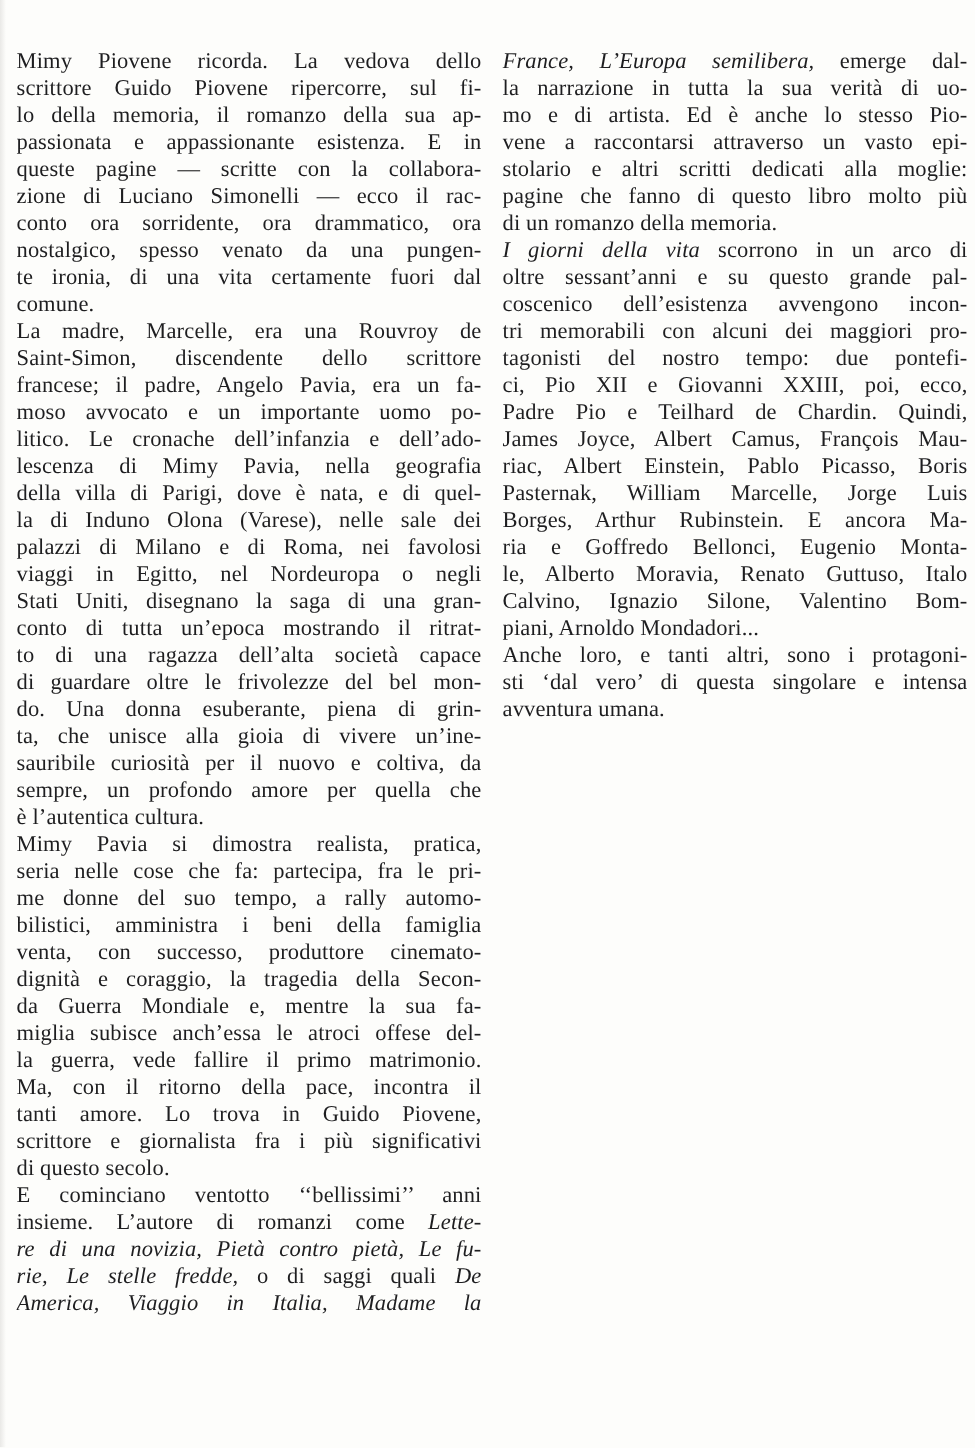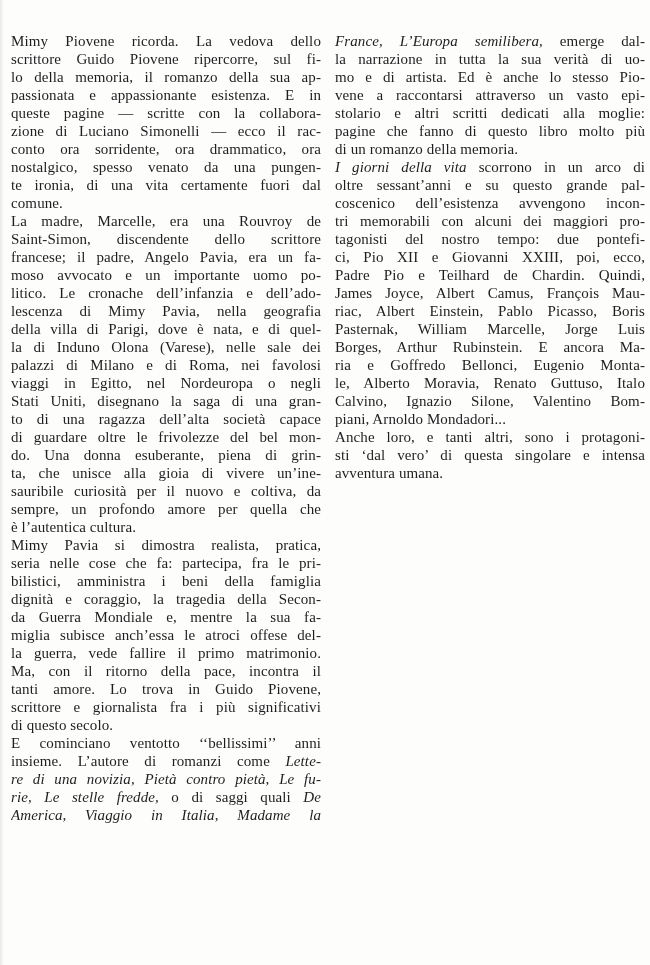--- a/index.html
+++ b/index.html
@@ -71,30 +71,33 @@
         <div class="line"><span>Saint-Simon, discendente dello scrittore</span></div>
         <div class="line"><span>francese; il padre, Angelo Pavia, era un fa-</span></div>
         <div class="line"><span>moso avvocato e un importante uomo po-</span></div>
         <div class="line"><span>litico. Le cronache dell’infanzia e dell’ado-</span></div>
         <div class="line"><span>lescenza di Mimy Pavia, nella geografia</span></div>
         <div class="line"><span>della villa di Parigi, dove è nata, e di quel-</span></div>
         <div class="line"><span>la di Induno Olona (Varese), nelle sale dei</span></div>
         <div class="line"><span>palazzi di Milano e di Roma, nei favolosi</span></div>
         <div class="line"><span>viaggi in Egitto, nel Nordeuropa o negli</span></div>
         <div class="line"><span>Stati Uniti, disegnano la saga di una gran-</span></div>
+        <div class="line"><span>conto di tutta un’epoca mostrando il ritrat-</span></div>
         <div class="line"><span>to di una ragazza dell’alta società capace</span></div>
         <div class="line"><span>di guardare oltre le frivolezze del bel mon-</span></div>
         <div class="line"><span>do. Una donna esuberante, piena di grin-</span></div>
         <div class="line"><span>ta, che unisce alla gioia di vivere un’ine-</span></div>
         <div class="line"><span>sauribile curiosità per il nuovo e coltiva, da</span></div>
         <div class="line"><span>sempre, un profondo amore per quella che</span></div>
         <div class="line para-end"><span>è l’autentica cultura.</span></div>
         <div class="line"><span>Mimy Pavia si dimostra realista, pratica,</span></div>
         <div class="line"><span>seria nelle cose che fa: partecipa, fra le pri-</span></div>
+        <div class="line"><span>me donne del suo tempo, a rally automo-</span></div>
         <div class="line"><span>bilistici, amministra i beni della famiglia</span></div>
+        <div class="line"><span>venta, con successo, produttore cinemato-</span></div>
         <div class="line"><span>dignità e coraggio, la tragedia della Secon-</span></div>
         <div class="line"><span>da Guerra Mondiale e, mentre la sua fa-</span></div>
         <div class="line"><span>miglia subisce anch’essa le atroci offese del-</span></div>
         <div class="line"><span>la guerra, vede fallire il primo matrimonio.</span></div>
         <div class="line"><span>Ma, con il ritorno della pace, incontra il</span></div>
         <div class="line"><span>tanti amore. Lo trova in Guido Piovene,</span></div>
         <div class="line"><span>scrittore e giornalista fra i più significativi</span></div>
         <div class="line para-end"><span>di questo secolo.</span></div>
         <div class="line"><span>E cominciano ventotto ‘‘bellissimi’’ anni</span></div>
         <div class="line"><span>insieme. L’autore di romanzi come </span><i>Lette-</i></div>

